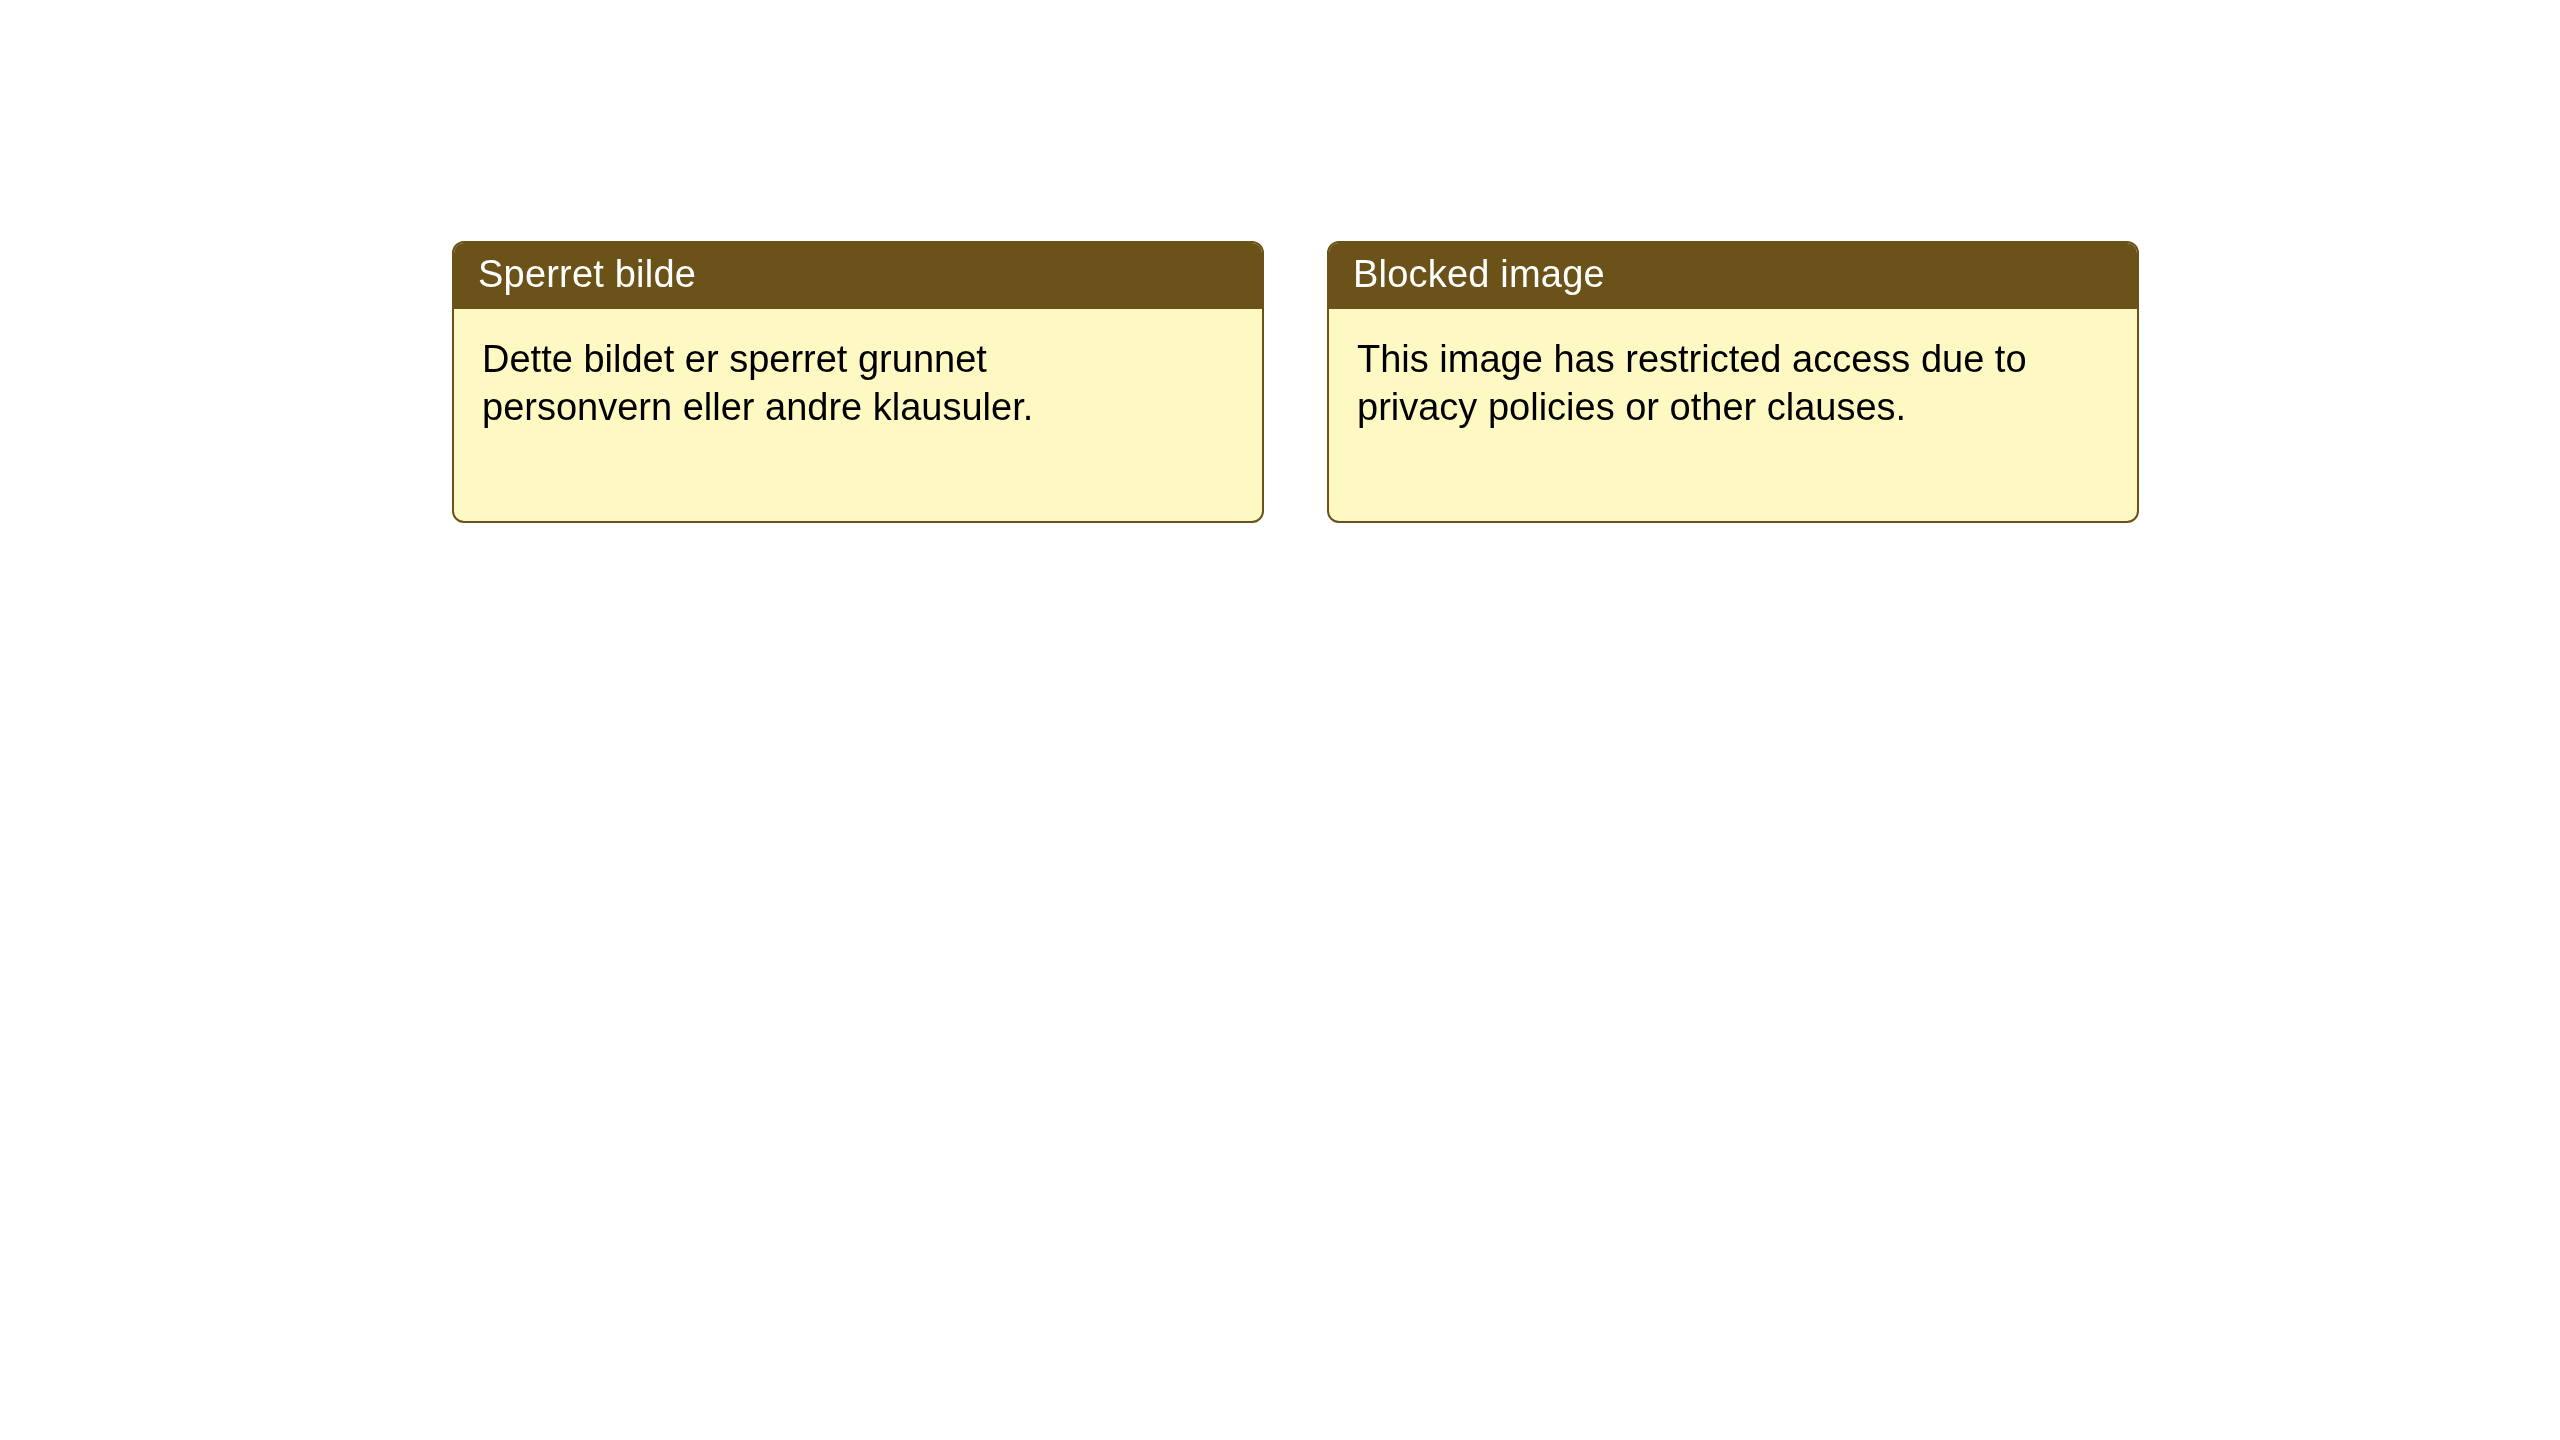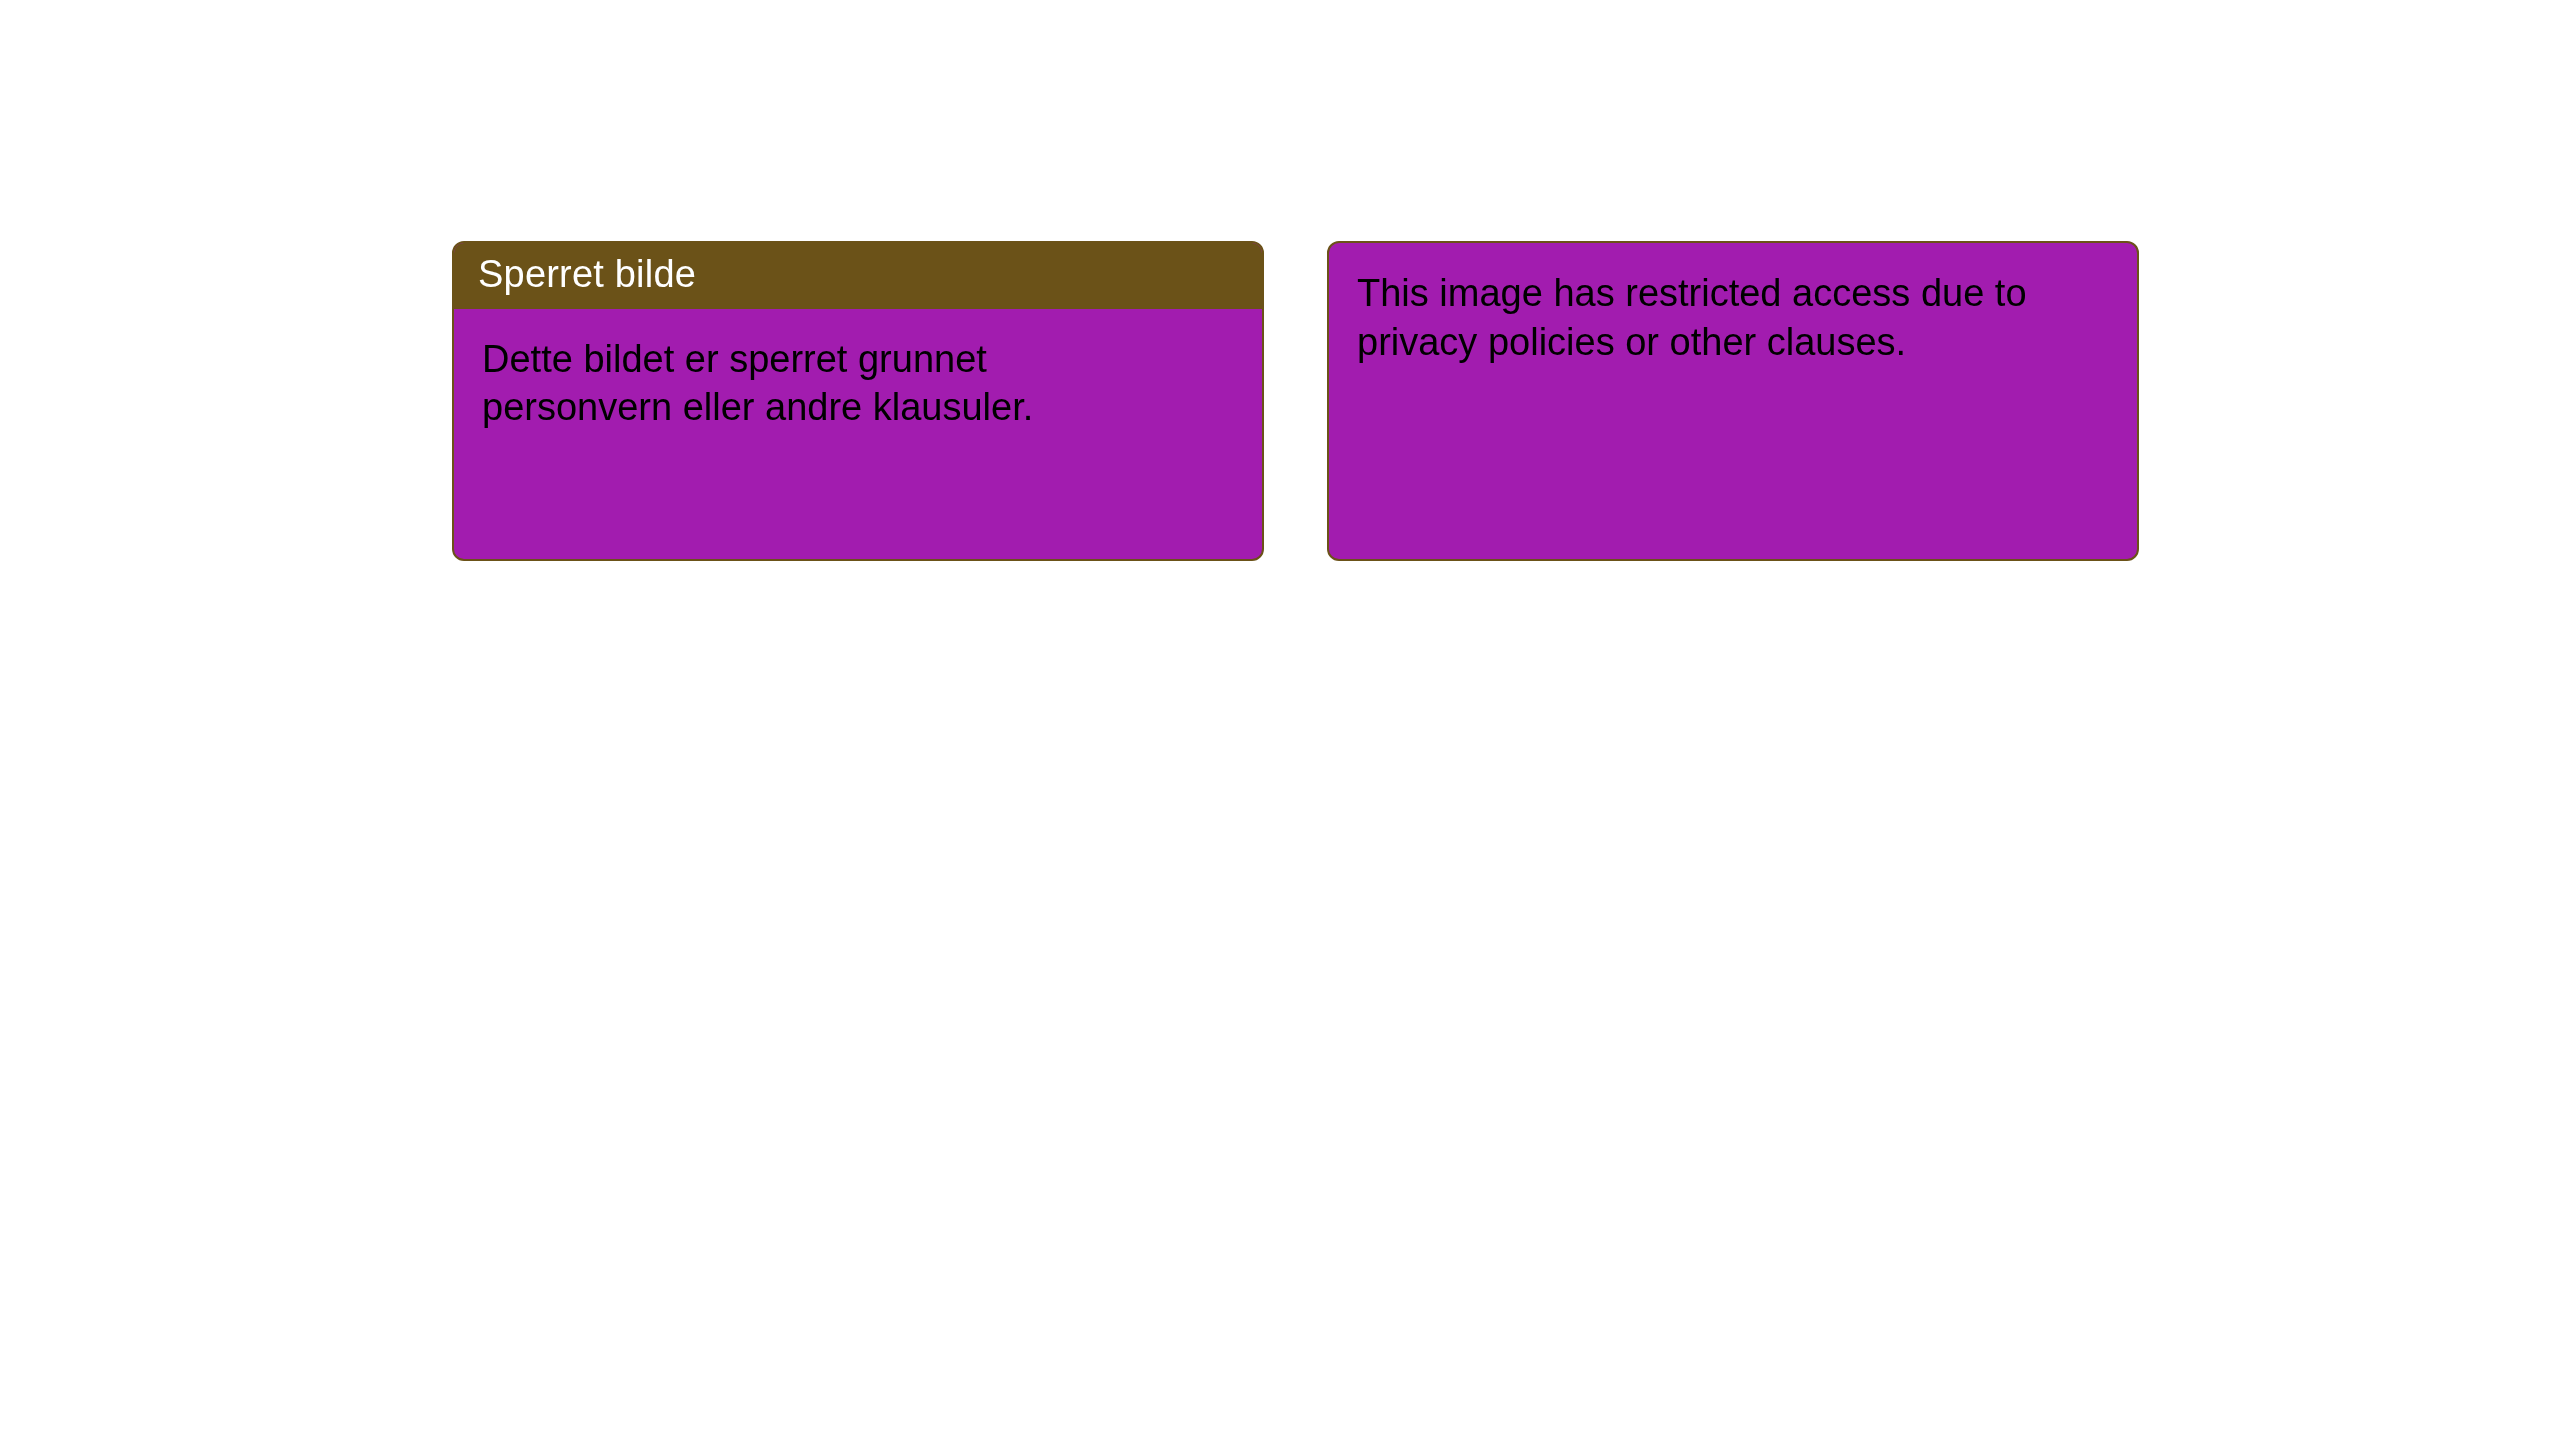--- a/index.html
+++ b/index.html
@@ -18,23 +18,23 @@
     position: absolute;
     left: 452px;
     top: 241px;
     display: flex;
     flex-direction: row;
     align-items: flex-start;
     gap: 63px;
   }
   .notice-card {
     width: 812px;
-    height: 320px;
+    height: 282px;
     box-sizing: border-box;
-    background: #a21caf;
+    background: #fef9c3;
     border: 2px solid #6b5218;
     border-radius: 12px;
     overflow: hidden;
     display: flex;
     flex-direction: column;
   }
   .notice-card-header {
     background: #6b5218;
     color: #ffffff;
     font-size: 38px;
@@ -63,18 +63,19 @@
 <div class="cards-area">
 
   <div class="notice-card card-nb">
     <div class="notice-card-header">Sperret bilde</div>
     <div class="notice-card-body">
       <p>Dette bildet er sperret grunnet personvern eller andre klausuler.</p>
     </div>
   </div>
 
   <div class="notice-card card-en">
+    <div class="notice-card-header">Blocked image</div>
     <div class="notice-card-body">
       <p>This image has restricted access due to privacy policies or other clauses.</p>
     </div>
   </div>
 
 </div>
 
 </body></html>

